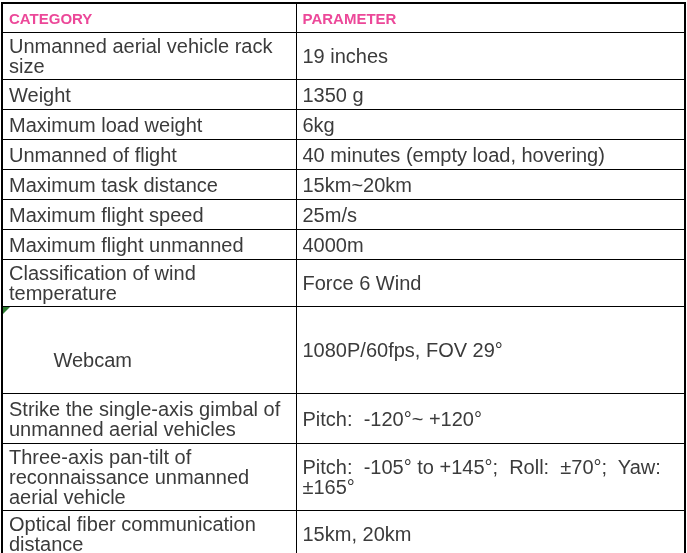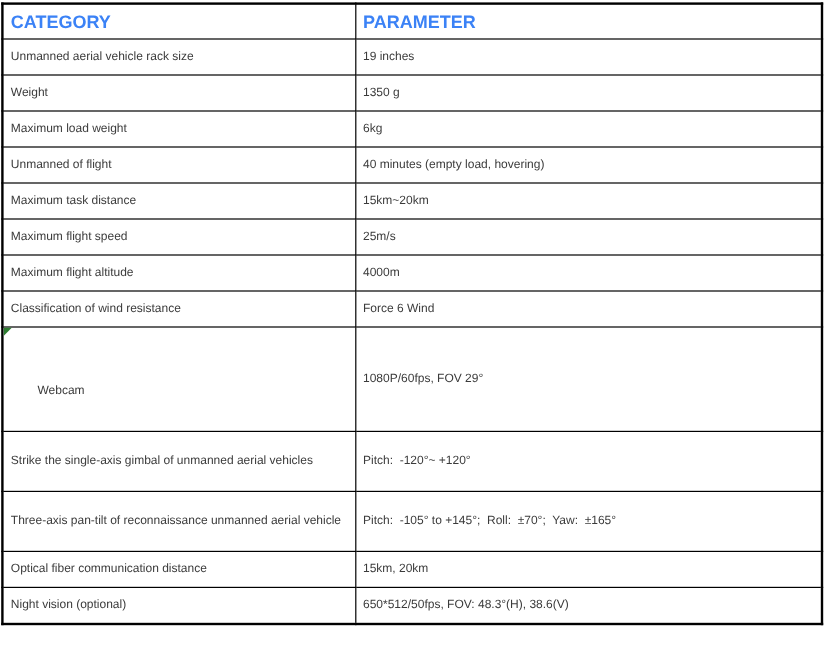--- a/index.html
+++ b/index.html
@@ -25,26 +25,26 @@
   th, td {
     border: 1px solid #000000;
     padding: 3px 6px;
     vertical-align: middle;
     text-align: left;
     overflow: hidden;
   }
   th {
     font-size: 15px;
     font-weight: bold;
-    color: #3b82f6;
+    color: #ec4899;
     height: 22px;
     white-space: nowrap;
   }
   td {
-    font-size: 10px;
+    font-size: 20px;
     color: #3b3b3b;
     height: 23px;
     line-height: 20px;
     white-space: pre-wrap;
   }
   tr.tall td {
     height: 43px;
   }
   td.cell-flagged {
     position: relative;
@@ -92,25 +92,25 @@
     </tr>
     <tr>
       <td>Maximum task distance</td>
       <td>15km~20km</td>
     </tr>
     <tr>
       <td>Maximum flight speed</td>
       <td>25m/s</td>
     </tr>
     <tr>
-      <td>Maximum flight altitude</td>
+      <td>Maximum flight unmanned</td>
       <td>4000m</td>
     </tr>
     <tr>
-      <td>Classification of wind resistance</td>
+      <td>Classification of wind temperature</td>
       <td>Force 6 Wind</td>
     </tr>
     <tr>
       <td class="cell-flagged">
         <span class="flag-triangle" style="border-top-color: rgb(46, 125, 50);"></span>
         <span>Webcam</span>
       </td>
       <td>1080P/60fps, FOV 29°</td>
     </tr>
     <tr class="tall">

